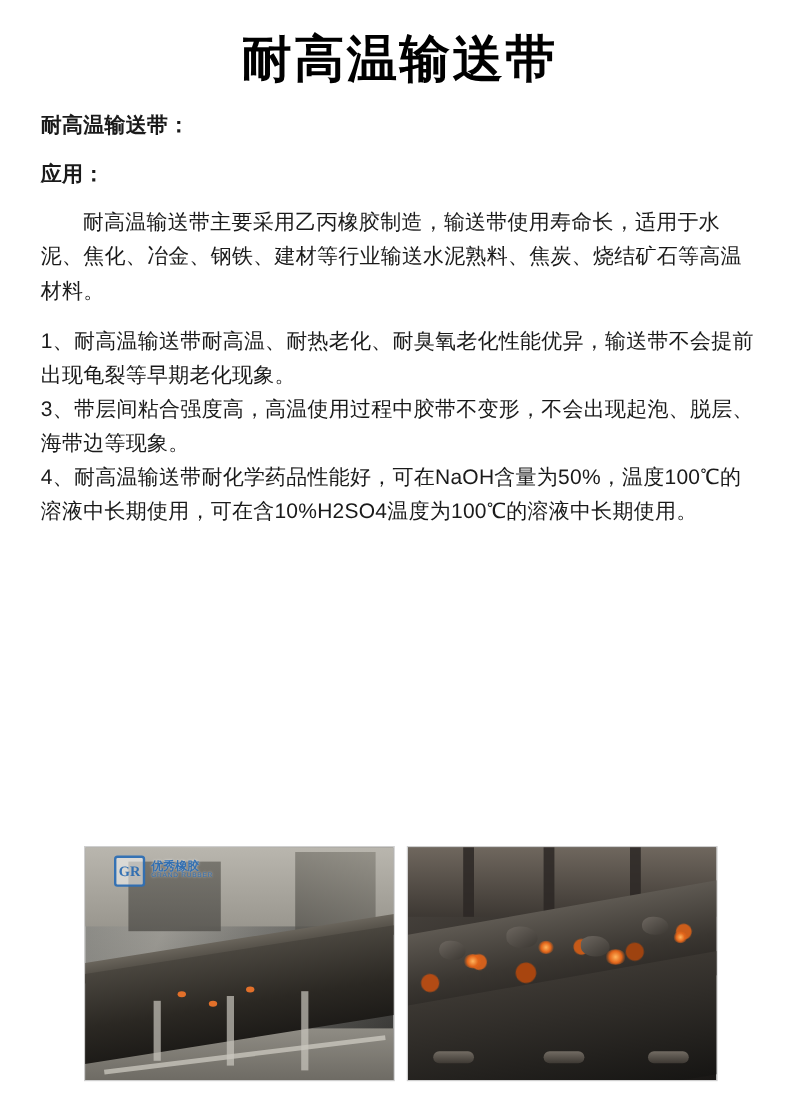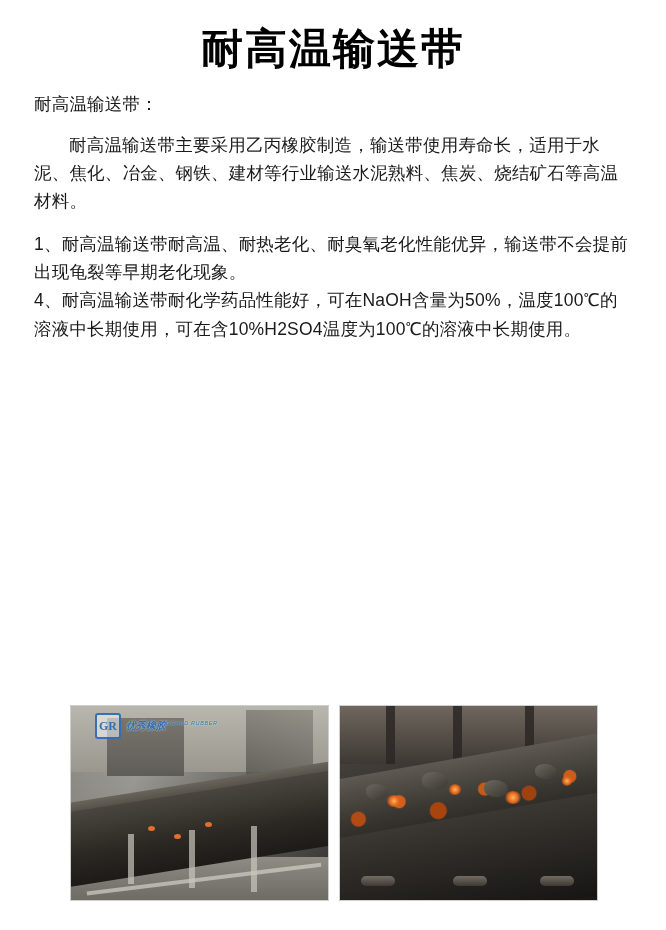--- a/index.html
+++ b/index.html
@@ -39,20 +39,21 @@
   .para {
     margin: 0 0 14px 0;
     white-space: pre-wrap;
   }
   .para.indent {
     text-indent: 2em;
     font-family: Liberation Serif, serif;
   }
   .heading-line {
     margin: 0 0 12px 0;
+    font-weight: bold;
   }
   .feature-list .para {
     margin: 0;
   }
   .images {
     position: absolute;
     left: 70px;
     top: 705px;
     width: 528px;
     display: flex;
@@ -156,23 +157,22 @@
     font-size: 12px;
     font-weight: 700;
     display: flex;
     align-items: center;
     justify-content: center;
     background: rgba(255,255,255,0.55);
     font-family: "Liberation Serif", serif;
   }
   .logo-text {
     display: flex;
-    flex-direction: row;
+    flex-direction: column;
     line-height: 1.05;
-    font-style: italic;
   }
   .logo-cn {
     font-size: 10px;
     color: #2f6fb5;
     font-weight: 700;
     text-shadow: 0 0 2px rgba(255,255,255,0.8);
   }
   .logo-en {
     font-size: 5.5px;
     color: #2f6fb5;
@@ -246,26 +246,28 @@
 
 <div class="page">
 
   <h1 class="title">耐高温输送带</h1>
 
   <div class="body-text">
 
     <p class="para heading-line">耐高温输送带：</p>
 
 
+    <p class="para heading-line">应用：</p>
 
     <p class="para indent">耐高温输送带主要采用乙丙橡胶制造，输送带使用寿命长，适用于水泥、焦化、冶金、钢铁、建材等行业输送水泥熟料、焦炭、烧结矿石等高温材料。</p>
 
 
     <div class="feature-list">
       <p class="para">1、耐高温输送带耐高温、耐热老化、耐臭氧老化性能优异，输送带不会提前出现龟裂等早期老化现象。</p>
+      <p class="para">3、带层间粘合强度高，高温使用过程中胶带不变形，不会出现起泡、脱层、海带边等现象。</p>
       <p class="para">4、耐高温输送带耐化学药品性能好，可在NaOH含量为50%，温度100℃的溶液中长期使用，可在含10%H2SO4温度为100℃的溶液中长期使用。</p>
     </div>
 
   </div>
 
   <div class="images">
 
     <div class="photo photo-1">
       <div class="p1-sky"></div>
       <div class="p1-struct"></div>

